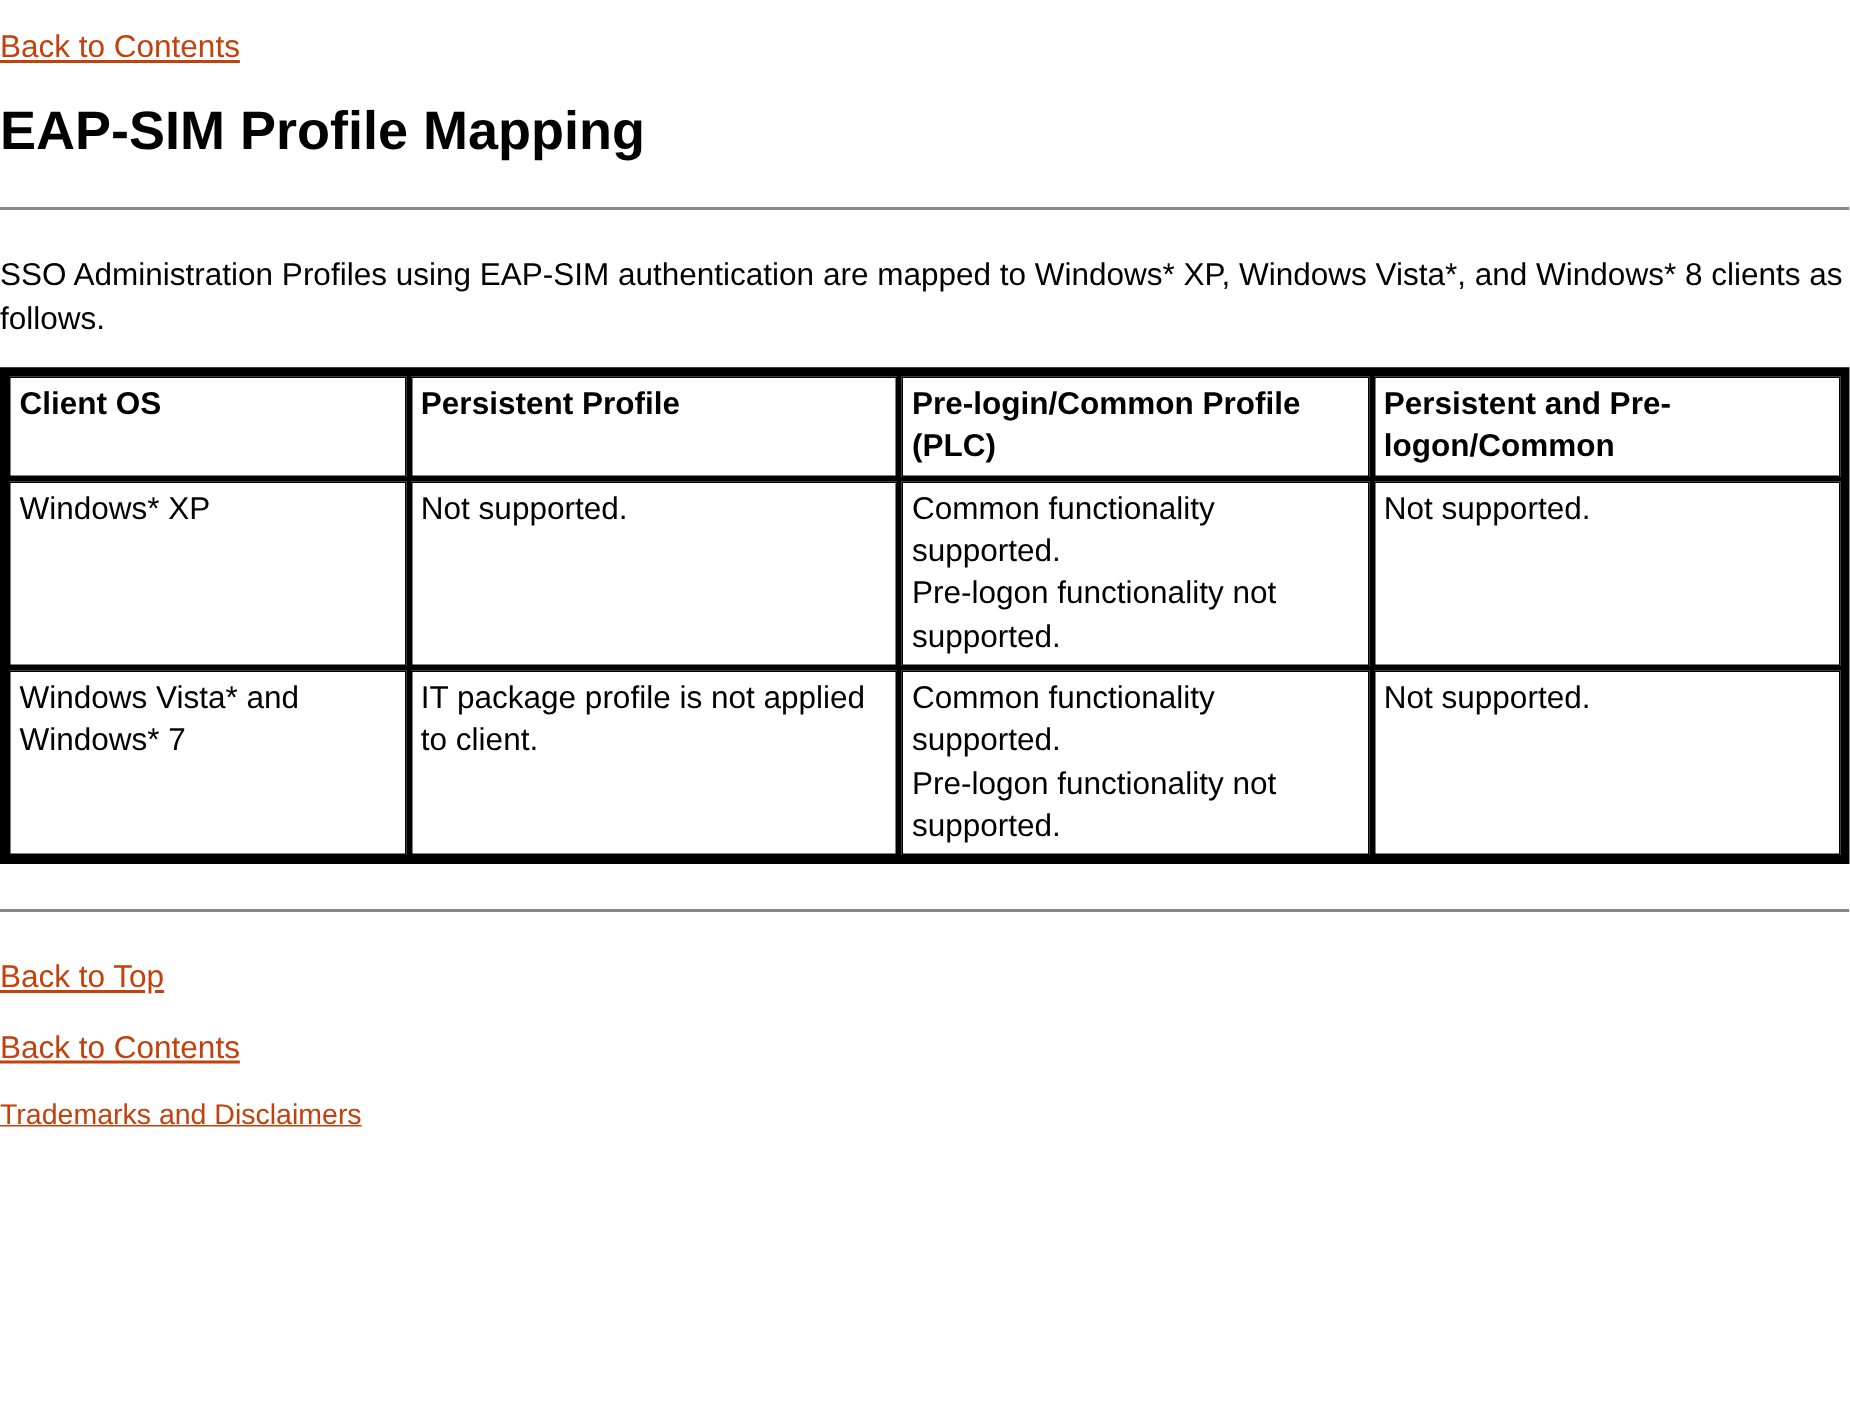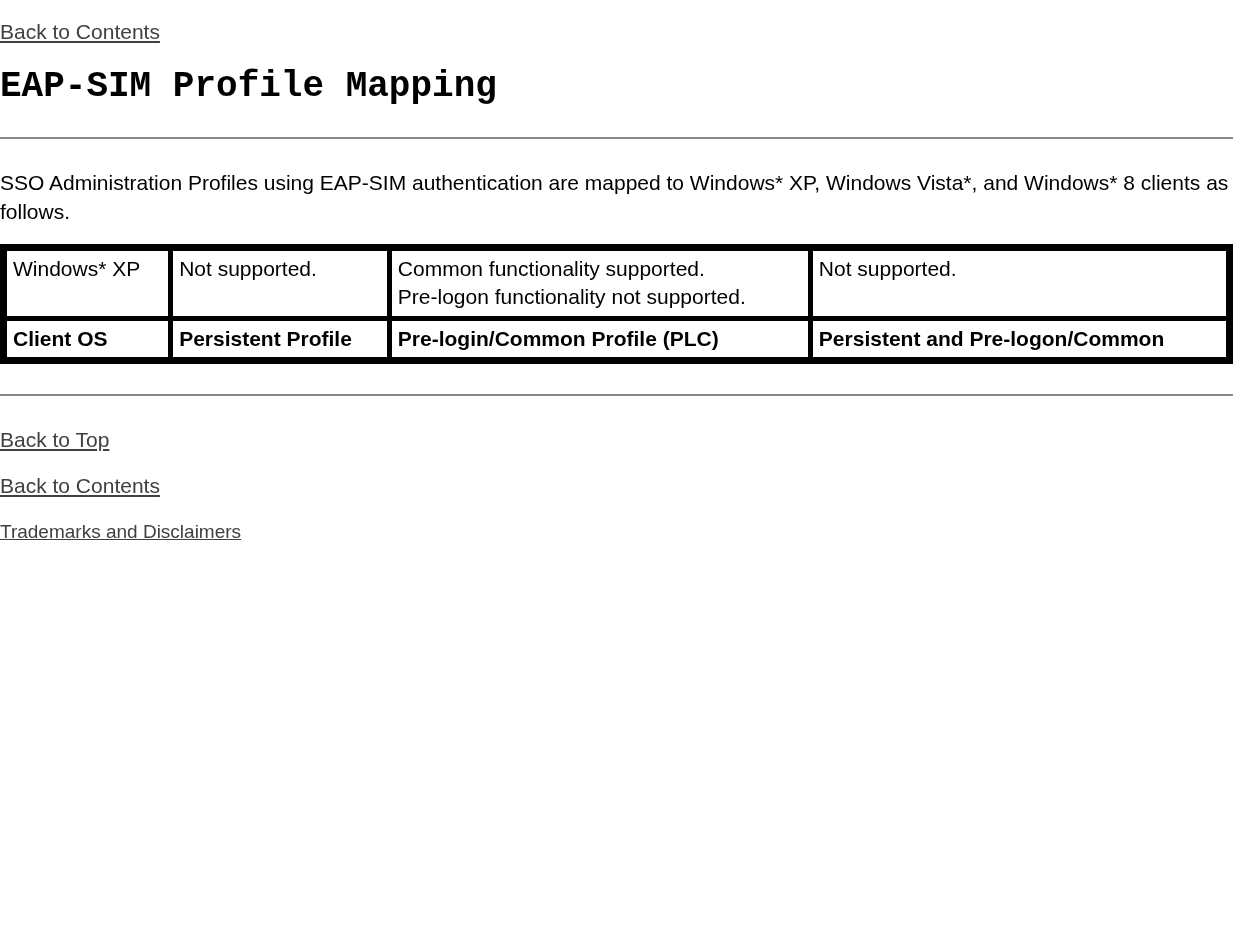--- a/index.html
+++ b/index.html
@@ -4,28 +4,27 @@
   <style>
     body {
       font-family: Verdana, Geneva, sans-serif;
       margin: 0;
       padding: 0;
       background: #fff;
       color: #000;
       font-size: 21px;
     }
     a {
-      color: #404040;
+      color: #c2410c;
       text-decoration: underline;
     }
     h1 {
       font-size: 36px;
       font-weight: bold;
       margin: 20px 0;
-      font-family: Liberation Mono, monospace;
     }
     hr {
       border: none;
       border-top: 2px solid #888;
       margin: 30px 0;
     }
     p {
       margin: 18px 0;
       line-height: 1.35;
     }
@@ -64,33 +63,42 @@
 
 <h1>EAP-SIM Profile Mapping</h1>
 
 <hr>
 
 <p>SSO Administration Profiles using EAP-SIM authentication are mapped to Windows* XP, Windows Vista*, and Windows* 8 clients as follows.</p>
 
 <table>
   <tbody>
       <tr>
+    <th>Client OS</th>
+    <th>Persistent Profile</th>
+    <th>Pre-login/Common Profile (PLC)</th>
+    <th>Persistent and Pre-logon/Common</th>
+  </tr>
+  <tr>
     <td>Windows* XP</td>
     <td>Not supported.</td>
     <td>
       <span>Common functionality supported.</span><br>
       <span>Pre-logon functionality not supported.</span>
     </td>
     <td>Not supported.</td>
   </tr>
   <tr>
-    <th>Client OS</th>
-    <th>Persistent Profile</th>
-    <th>Pre-login/Common Profile (PLC)</th>
-    <th>Persistent and Pre-logon/Common</th>
+    <td>Windows Vista* and Windows* 7</td>
+    <td>IT package profile is not applied to client.</td>
+    <td>
+      <span>Common functionality supported.</span><br>
+      <span>Pre-logon functionality not supported.</span>
+    </td>
+    <td>Not supported.</td>
   </tr>
 </tbody>
   </table>
 
 <hr>
 
 <p class="footer-link">
   <a href="#">Back to Top</a>
 </p>
 

